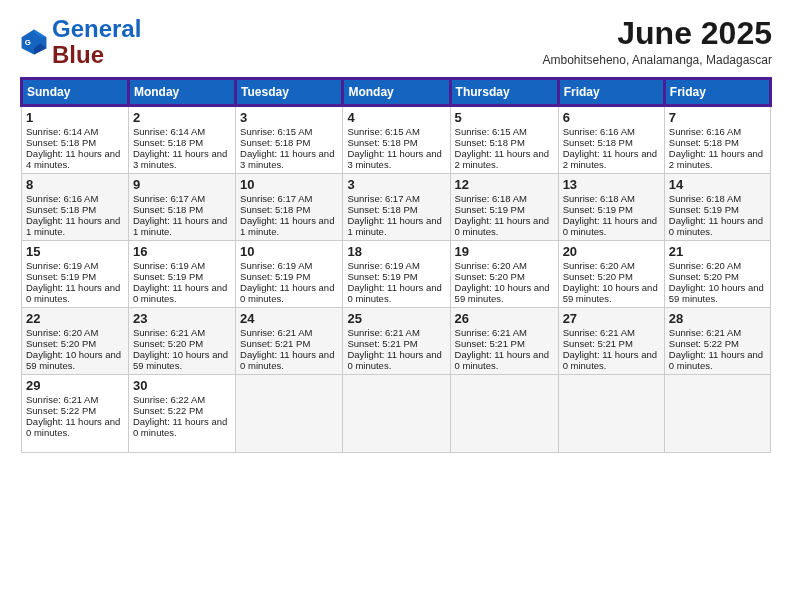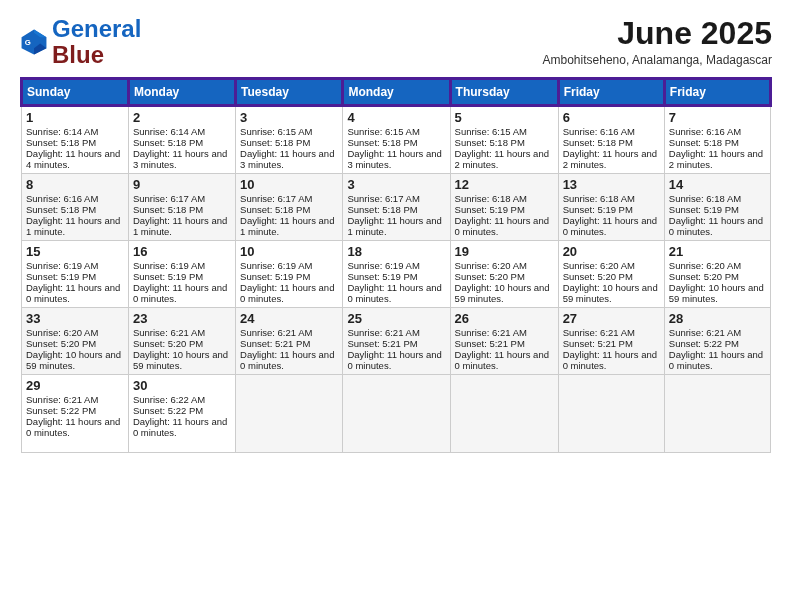--- a/index.html
+++ b/index.html
@@ -258,21 +258,21 @@
   </td>
           <td>
     <span class="day-num">21</span>
     <span>Sunrise: 6:20 AM</span><br>
     <span>Sunset: 5:20 PM</span><br>
     <span>Daylight: 10 hours and 59 minutes.</span>
   </td>
         </tr>
         <tr>
           <td>
-    <span class="day-num">33</span>
+    <span class="day-num">22</span>
     <span>Sunrise: 6:20 AM</span><br>
     <span>Sunset: 5:20 PM</span><br>
     <span>Daylight: 10 hours and 59 minutes.</span>
   </td>
           <td>
     <span class="day-num">23</span>
     <span>Sunrise: 6:21 AM</span><br>
     <span>Sunset: 5:20 PM</span><br>
     <span>Daylight: 10 hours and 59 minutes.</span>
   </td>

